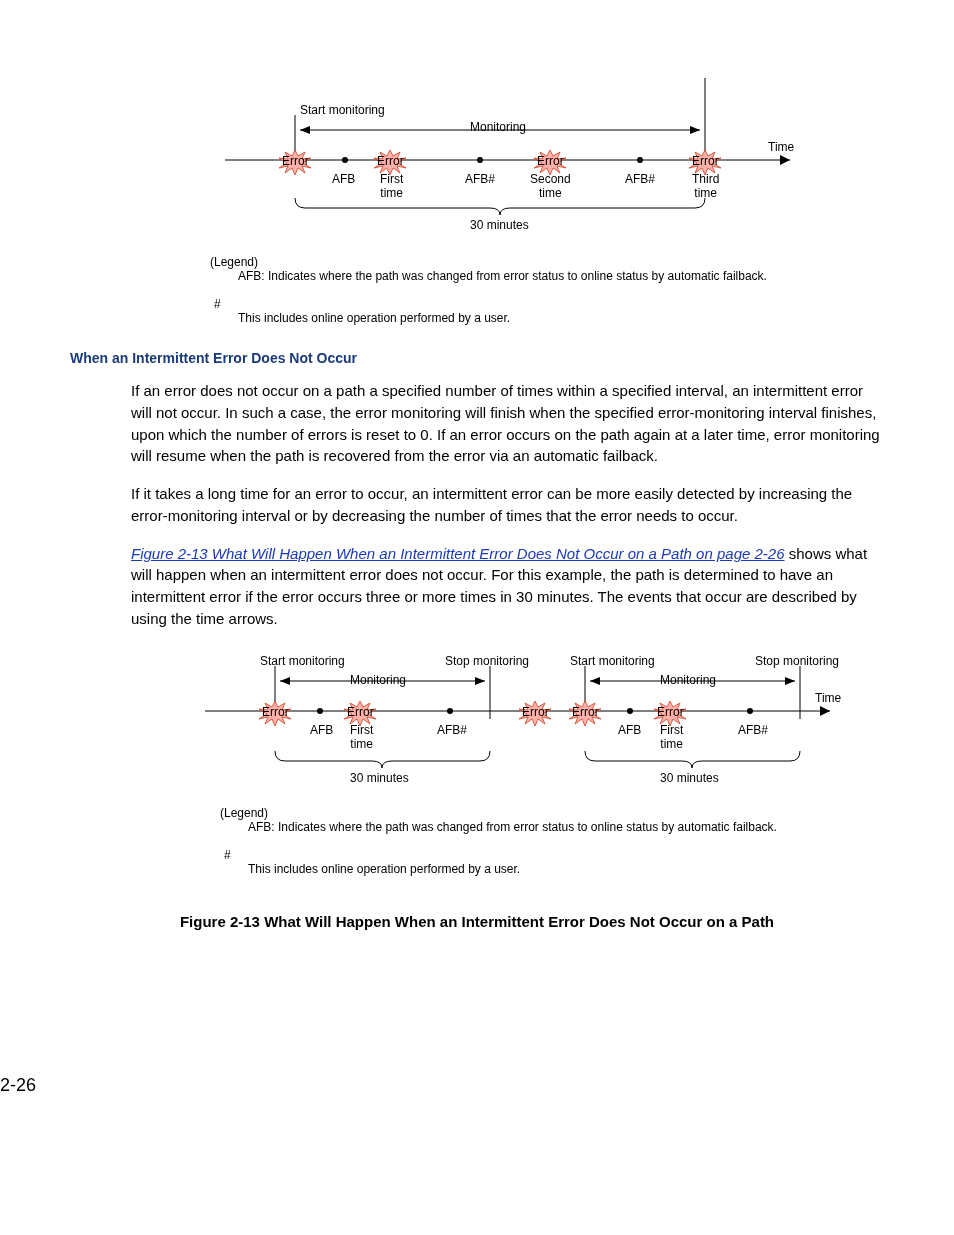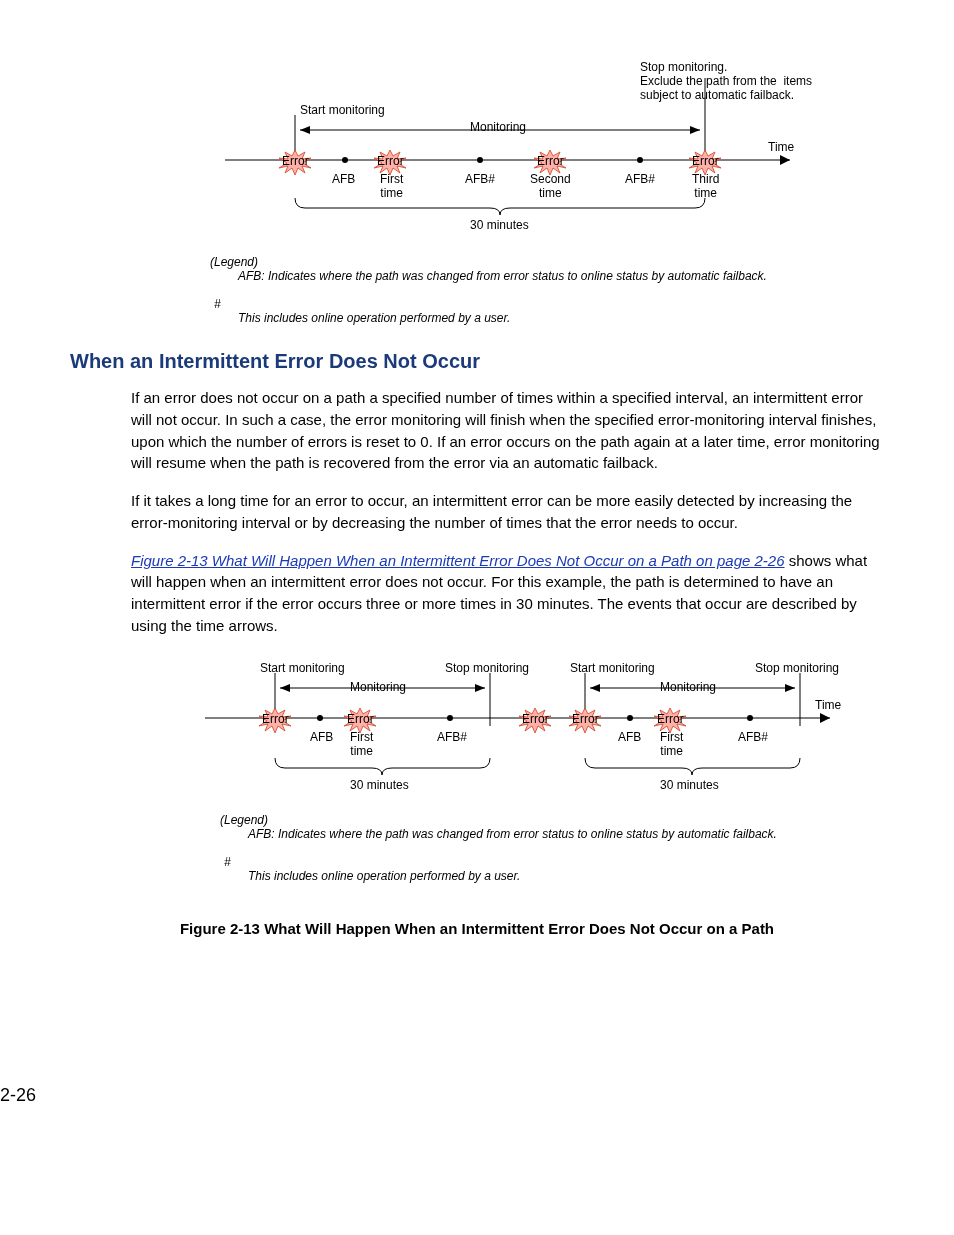--- a/index.html
+++ b/index.html
@@ -20,34 +20,34 @@
     margin-left: 61px;
   }
   .diagram {
     position: relative;
     margin: 0 auto;
   }
   .diag1 { height: 260px; width: 720px; margin-left: 140px; }
   .diag2 { height: 225px; width: 710px; margin-left: 120px; }
   .small-text { font-family: Arial, sans-serif; font-size: 12px; color: #000; }
   .caption { font-weight: bold; text-align: center; font-size: 15px; margin: 10px 60px; line-height: 1.5; }
-  .section-heading { color: #1a3a7a; font-weight: bold; font-size: 20px; margin: 30px 0 14px 0; }
+  .section-heading { color: #1a3a7a; font-weight: bold; font-size: 14px; margin: 30px 0 14px 0; }
   .body-para { font-size: 15px; line-height: 1.45; margin: 0 0 16px 0; }
   a.xref { color: #1a3ab8; text-decoration: underline; font-style: italic; }
-  .legend-block { margin-top: 10px; margin-left: 0; font-style: italic; }
+  .legend-block { margin-top: 10px; margin-left: 0; }
   .footer {
     position: absolute;
     left: 70px;
     right: 70px;
     bottom: 30px;
     text-align: center;
     font-size: 14px;
   }
   .footer-line { border-top: 1px solid #222; margin: 4px 0 4px 0; }
-  .page-number { position: absolute; left: 0; bottom: 34px; font-size: 18px; }
+  .page-number { position: absolute; left: 0; bottom: 44px; font-size: 18px; }
   .burst {
     position: absolute;
     width: 40px;
     height: 28px;
   }
   .burst svg { width: 100%; height: 100%; display: block; }
   .tlabel { position: absolute; font-family: Arial, sans-serif; font-size: 12px; white-space: nowrap; }
   .arrowline { stroke: #000; stroke-width: 1; fill: none; }
 </style>
 </head>
@@ -73,23 +73,20 @@
       <line x1="90" y1="70" x2="490" y2="70" class="arrowline"></line>
       <polygon points="90,70 100,66 100,74" fill="#000"></polygon>
       <polygon points="490,70 480,66 480,74" fill="#000"></polygon>
 
       <line x1="85" y1="55" x2="85" y2="92" class="arrowline"></line>
       <line x1="495" y1="18" x2="495" y2="92" class="arrowline"></line>
 
       <path d="M 85 138 Q 85 148 95 148 L 280 148 Q 290 148 290 155 Q 290 148 300 148 L 485 148 Q 495 148 495 138" class="arrowline"></path>
     </svg>
 
-    <div class="tlabel" style="left:430px;top:0;white-space:pre">Stop monitoring.
-Exclude the path from the  items
-subject to automatic failback.</div>
     <div class="tlabel" style="left:90px;top:43px">Start monitoring</div>
     <div class="tlabel" style="left:260px;top:60px">Monitoring</div>
     <div class="tlabel" style="left:558px;top:80px">Time</div>
 
     <div class="burst" style="left:65px;top:88px">
       <svg viewBox="0 0 40 28">
           <polygon points="20,2 23,8 30,4 27,11 36,10 28,15 36,20 27,18 30,25 23,20 20,27 17,20 10,25 13,18 4,20 12,15 4,10 13,11 10,4 17,8" fill="#ffb0a8" stroke="#d04020" stroke-width="0.8"></polygon>
         </svg>
       <div class="tlabel" style="left:7px;top:6px">Error</div>
     </div>

